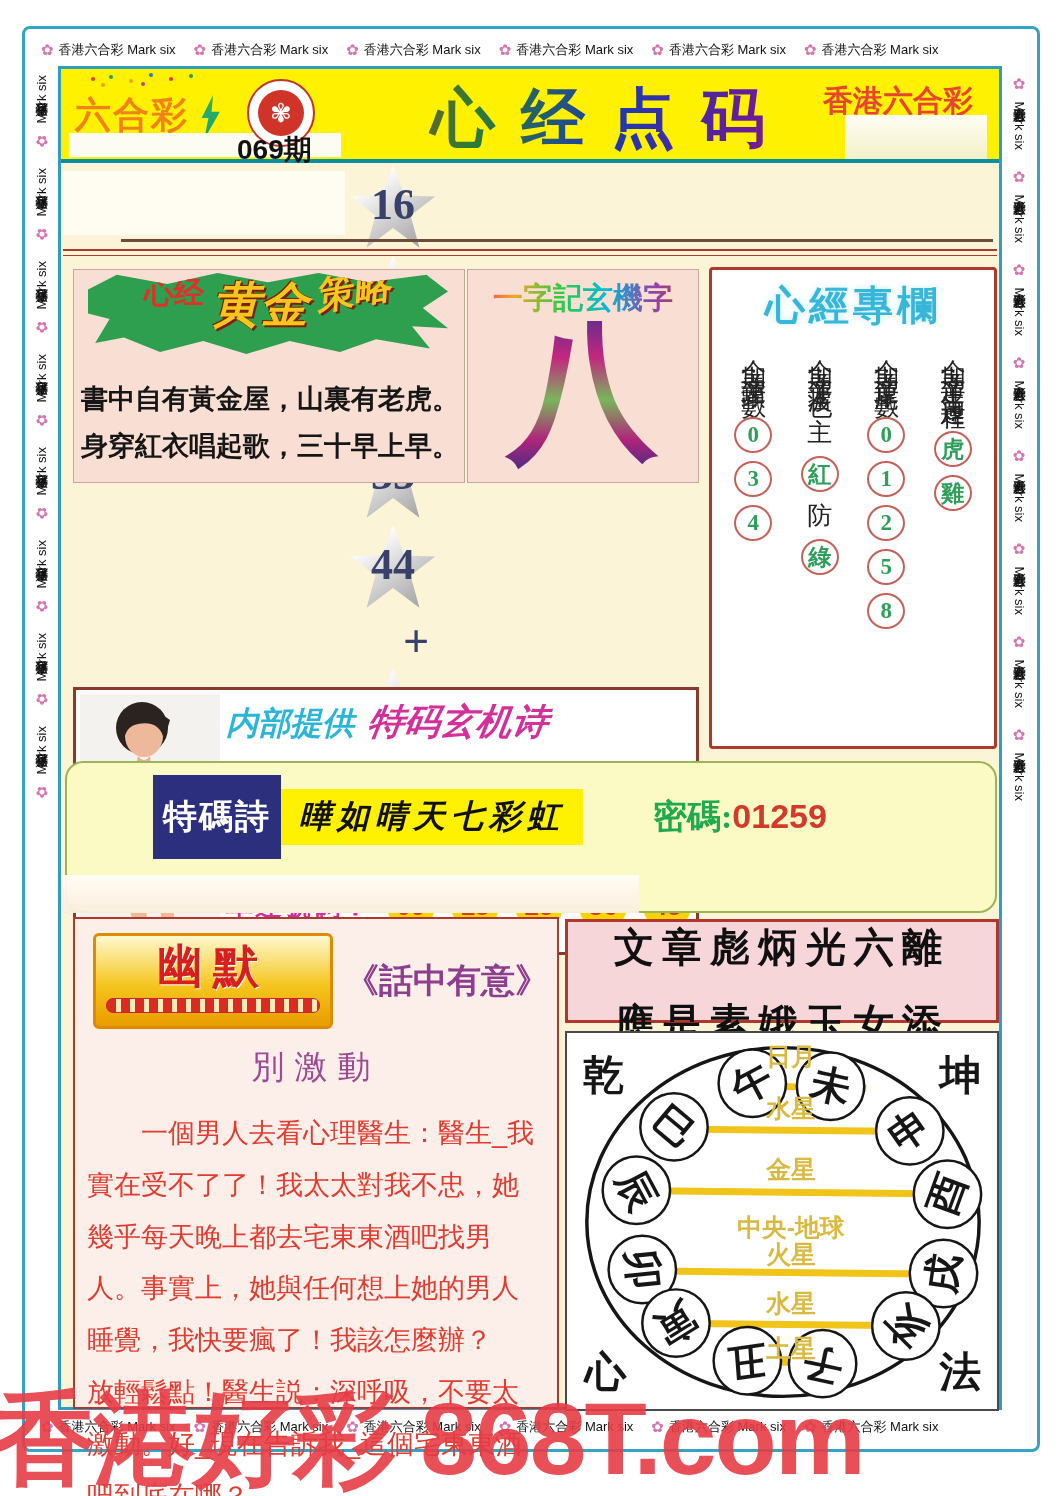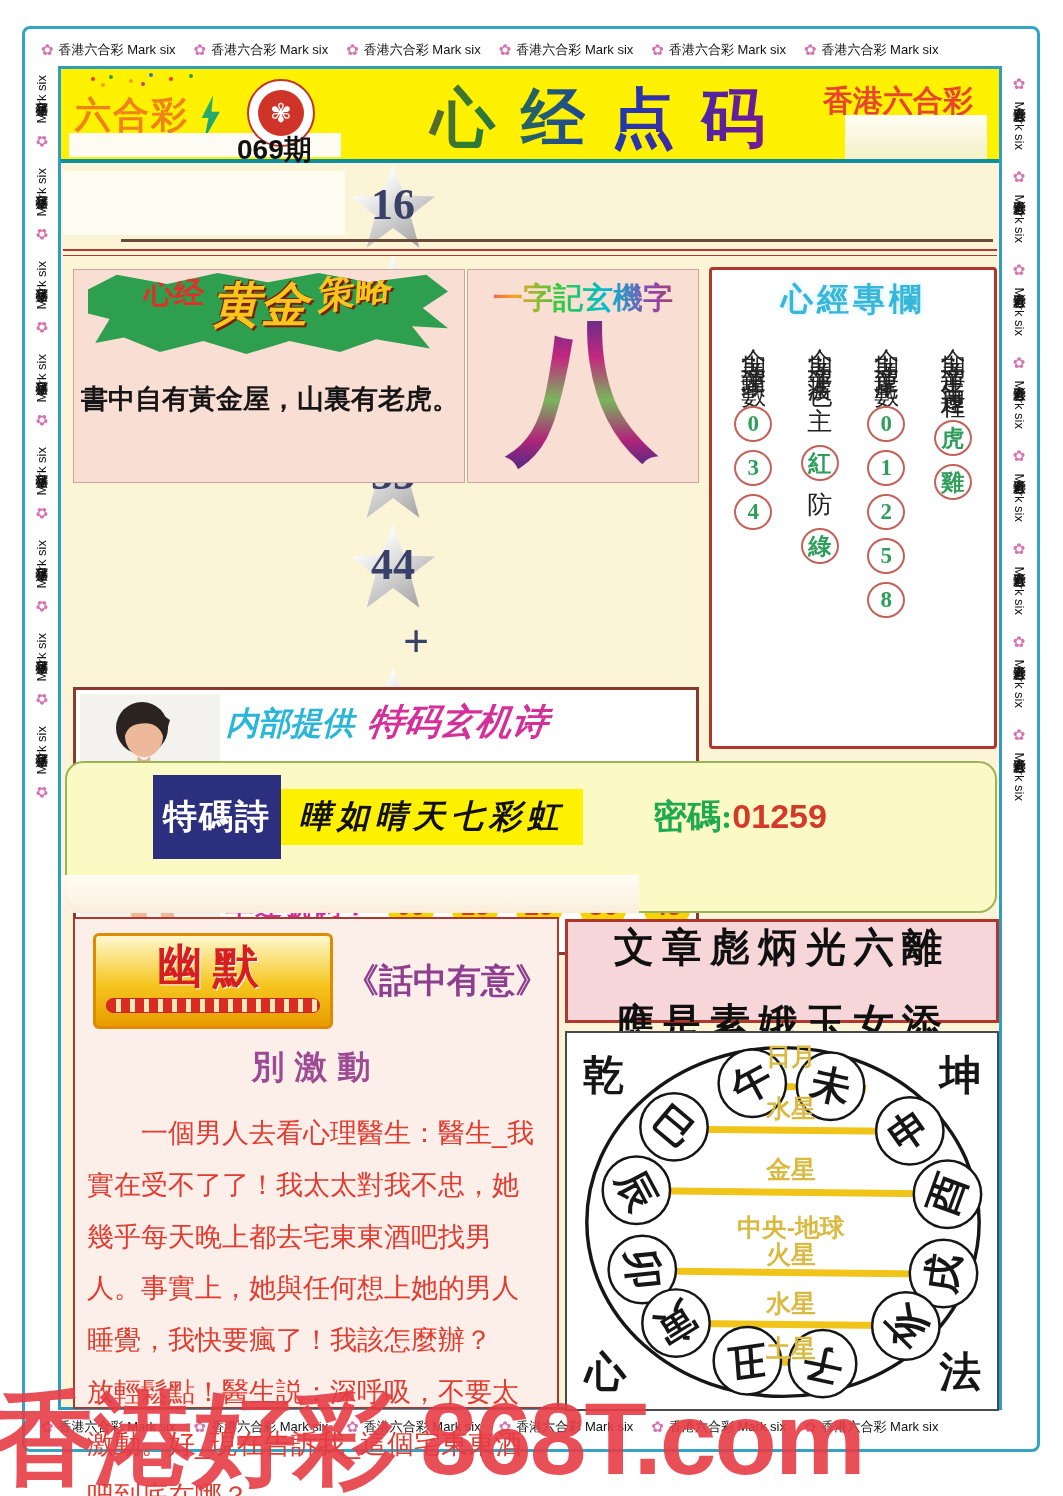--- a/index.html
+++ b/index.html
@@ -53,21 +53,21 @@
   .ribbon .r1{color:#e03028;font-size:30px;font-weight:bold;}
   .ribbon .r2{color:#f6c61c;font-size:48px;font-weight:bold;font-style:italic;font-family:"Liberation Serif","DejaVu Serif",serif;text-shadow:2px 2px 0 #7e1d00,-1px -1px 0 #7e1d00;}
   .ribbon .r3{color:#f6c61c;font-size:38px;font-weight:bold;font-style:italic;font-family:"Liberation Serif","DejaVu Serif",serif;transform:rotate(-10deg) translateY(-8px);text-shadow:2px 2px 0 #7e1d00;}
   .gold-poem{position:absolute;left:6px;top:108px;width:380px;text-align:center;font-family:Liberation Mono, monospace;font-size:27px;font-weight:bold;color:#161616;line-height:1.75;}
   .pink-mid{position:absolute;left:406px;top:2px;width:232px;height:214px;background:#f9ded4;border:1px solid #caa79a;box-sizing:border-box;text-align:center;}
   .mystery-title{margin-top:8px;font-size:30px;font-weight:bold;font-family:"Liberation Serif","DejaVu Serif",serif;background:linear-gradient(90deg,#e0218a,#f5a623,#2ecc40,#00bcd4,#8e44ad,#c0392b);-webkit-background-clip:text;background-clip:text;color:transparent;}
   .mystery-char{margin-top:-6px;font-size:150px;font-weight:bold;line-height:1.05;background:linear-gradient(180deg,#5b2d8e 0%,#c2277e 28%,#7ab55c 55%,#b02579 80%,#4b2a86 100%);-webkit-background-clip:text;background-clip:text;color:transparent;}
 
   
   .panel{position:absolute;left:648px;top:0px;width:288px;height:482px;background:#ffffff;border:3px solid #b0372c;border-radius:4px;box-sizing:border-box;}
-  .panel-title{margin-top:8px;text-align:center;font-size:32px;font-weight:bold;color:#36b6d8;letter-spacing:4px;font-family:"Liberation Serif","DejaVu Serif",serif;text-shadow:0 0 6px #bfeaf4;}
+  .panel-title{margin-top:8px;text-align:center;font-size:40px;font-weight:bold;color:#36b6d8;letter-spacing:4px;font-family:"Liberation Serif","DejaVu Serif",serif;text-shadow:0 0 6px #bfeaf4;}
   .panel-cols{display:flex;flex-direction:row-reverse;justify-content:space-around;padding:6px 8px 0 8px;}
   .vcol{display:flex;flex-direction:column;align-items:center;}
   .vlabel{writing-mode:vertical-rl;font-size:25px;color:#222;font-family:"Liberation Serif","DejaVu Serif",serif;letter-spacing:7px;line-height:1.1;}
   .circ{display:flex;align-items:center;justify-content:center;width:34px;height:32px;border:2px solid #c4625a;border-radius:50%;color:#2e9e5b;font-size:23px;font-weight:bold;margin:4px 0;font-family:"Liberation Serif","DejaVu Serif",serif;}
   .vplain{font-size:25px;color:#222;margin:3px 0;font-family:"Liberation Serif","DejaVu Serif",serif;}
 
   
   .inner-box{position:absolute;left:12px;top:420px;width:626px;height:268px;background:#ffffff;border:3px solid #8a3a2c;box-sizing:border-box;}
   .girl{position:absolute;left:4px;top:4px;width:140px;height:254px;}
   .inner-head{position:absolute;left:150px;top:8px;width:470px;display:flex;align-items:baseline;gap:14px;}
@@ -89,21 +89,21 @@
   .pwd .val{color:#d43a2a;}
   .mid-censor{position:absolute;left:0px;top:806px;width:578px;height:38px;background:linear-gradient(180deg,#fffdf6,#fbeedd);opacity:.96;}
 
   
   .humor{position:absolute;left:12px;top:848px;width:486px;height:492px;background:#fcefe9;border:2px solid #b0372c;box-sizing:border-box;}
   .badge-row{display:flex;align-items:center;gap:12px;margin:14px 8px 0 18px;}
   .badge{width:242px;height:96px;background:linear-gradient(180deg,#fff8cf,#f5c51e 55%,#e89c00);border:3px solid #e08a00;border-radius:6px;box-sizing:border-box;text-align:center;}
   .badge-txt{font-size:46px;font-weight:bold;color:#d61f1f;letter-spacing:10px;line-height:1.35;font-family:"Liberation Serif","DejaVu Serif",serif;text-shadow:1px 1px 0 #fff;}
   .braid{margin:0 10px;height:13px;border-radius:7px;border:1px solid #c23;background:repeating-linear-gradient(90deg,#d92b20 0 9px,#fde9b8 9px 14px);}
   .series{color:#8e3e8e;font-size:34px;font-weight:bold;white-space:nowrap;}
-  .humor-heading{margin-top:16px;text-align:center;color:#9c4a93;font-size:33px;font-weight:bold;letter-spacing:10px;}
+  .humor-heading{margin-top:16px;text-align:center;color:#9c4a93;font-size:33px;font-weight:normal;letter-spacing:10px;}
   .humor-body{margin:18px 12px 0 12px;color:#e23b30;font-size:27px;line-height:1.92;white-space:pre-line;font-weight:500;}
 
   .verse{position:absolute;left:504px;top:850px;width:434px;height:104px;background:#f7d6da;border:3px solid #b0372c;box-sizing:border-box;display:flex;flex-direction:column;justify-content:center;}
   .verse div{text-align:center;font-family:"Liberation Serif","DejaVu Serif",serif;font-size:40px;font-weight:bold;color:#101010;letter-spacing:8px;line-height:1.18;margin-top:29px;}
 
   .diagram{position:absolute;left:504px;top:962px;width:434px;height:380px;background:#ffffff;border:2px solid #4a4a4a;box-sizing:border-box;}
   .diagram svg{width:100%;height:100%;}
   .corner-t{font-family:"Liberation Serif","DejaVu Serif",serif;font-weight:bold;font-size:42px;fill:#161616;}
   .branch-t{font-family:"Liberation Serif","DejaVu Serif",serif;font-weight:bold;font-size:40px;fill:#161616;}
   .plab{font-family:"Liberation Sans","DejaVu Sans",sans-serif;font-weight:bold;font-size:25px;fill:#d9b93f;}
@@ -290,20 +290,21 @@
 
     <div class="cols">
       <div class="pink-left">
         <div class="ribbon">
           <span class="r1">心经</span>
           <span class="r2">黄金</span>
           <span class="r3">策略</span>
         </div>
         <div class="gold-poem">
           <div>書中自有黃金屋，山裏有老虎。</div>
+          <div>身穿紅衣唱起歌，三十早上早。</div>
         </div>
       </div>
 
       <div class="pink-mid">
         <div class="mystery-title">一字記玄機字</div>
         <div class="mystery-char">八</div>
       </div>
 
       <div class="panel">
         <div class="panel-title">心經專欄</div>

